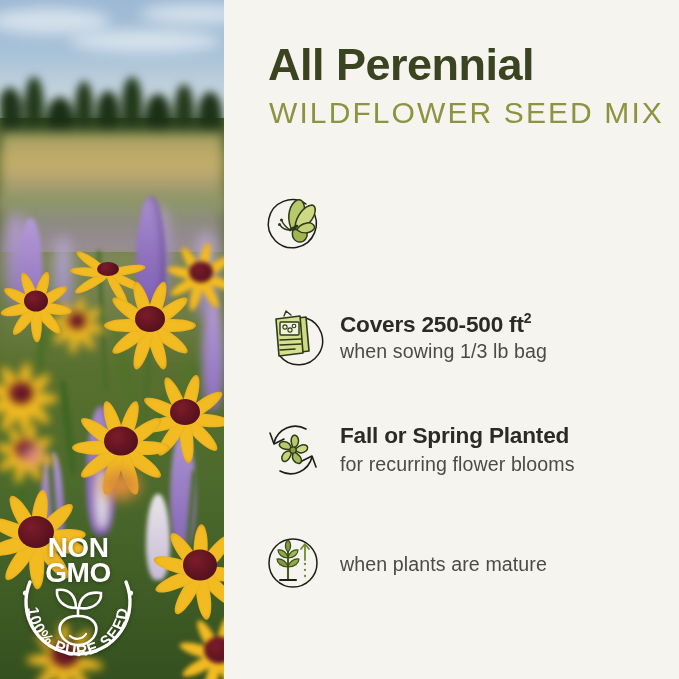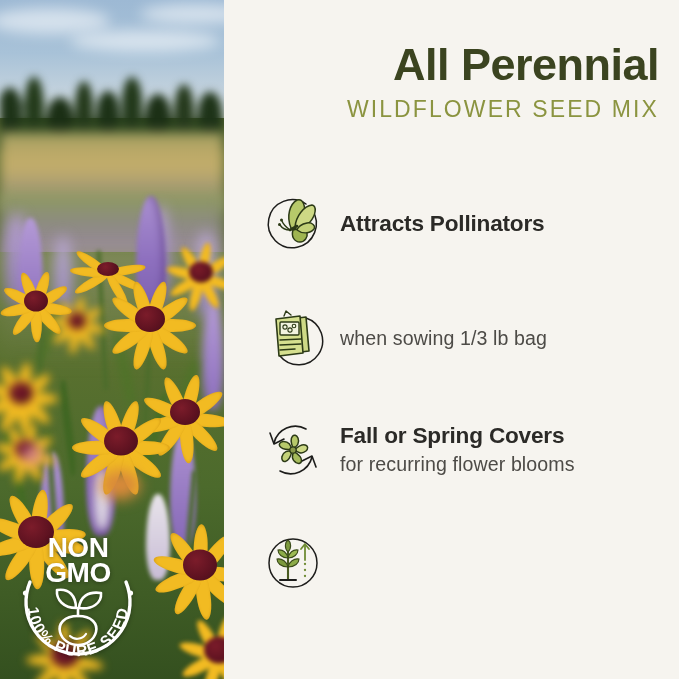--- a/index.html
+++ b/index.html
@@ -108,28 +108,28 @@
   }
   #badge svg{display:block;width:132px;height:143px;}
 
   
   #panel{
     position:relative;
     flex:1 1 auto;
     background:#f6f4ef;
     padding:0;
   }
-  #titlewrap{position:absolute;left:44px;top:42px;right:20px;text-align:right;}
+  #titlewrap{position:absolute;left:44px;top:42px;right:20px;}
   #title{
     font-size:45px;font-weight:700;letter-spacing:-0.5px;
     color:#3b4420;line-height:1.04;margin:0;
     white-space:nowrap;
   }
   #subtitle{
-    font-size:23px;font-weight:400;letter-spacing:2.1px;
+    font-size:30px;font-weight:400;letter-spacing:2.1px;
     color:#8b9440;margin:7px 0 0 1px;white-space:nowrap;
   }
 
   #features{position:absolute;left:38px;top:186px;right:14px;}
   .feature{
     display:flex;align-items:center;
     height:76px;margin-bottom:37px;
   }
   .feature:last-child{margin-bottom:0;}
   .ficon{
@@ -399,21 +399,20 @@
               <path d="M33 38 C 38 42, 46 42, 50 37 C 52 34, 48 30, 43 31 C 38 32, 34 35, 33 38 Z" fill="#c3d178" stroke="#2c3a16" stroke-width="1.4" stroke-linejoin="round"></path>
               <path d="M26 38 L 33 34" stroke="#2c3a16" stroke-width="2.6" stroke-linecap="round"></path>
               <path d="M26 38 C 22 35, 19 32, 18 29" fill="none" stroke="#2c3a16" stroke-width="1.4" stroke-linecap="round"></path>
               <path d="M26 38 C 21 38, 18 36, 16 33" fill="none" stroke="#2c3a16" stroke-width="1.4" stroke-linecap="round"></path>
               <circle cx="17.5" cy="28" r="1.5" fill="#2c3a16"></circle>
               <circle cx="15.5" cy="32.5" r="1.5" fill="#2c3a16"></circle>
             </g>
           </svg>
         </div>
         <div class="ftext">
-          <div class="fhead">Attracts Pollinators</div>
         </div>
       </div>
 
       <div class="feature">
         <div class="ficon">
           <svg viewBox="0 0 62 62" xmlns="http://www.w3.org/2000/svg">
             <path d="M44 12 A24 24 0 1 1 18 50" fill="none" stroke="#1d1d1b" stroke-width="1.5" stroke-linecap="round"></path>
             <g transform="translate(0,0)">
               <path d="M20 14 L 44 11 L 47 45 L 23 48 Z" fill="#cdd985" stroke="#2c3a16" stroke-width="1.6" stroke-linejoin="round"></path>
               <path d="M14 13 L 38 10 L 41 47 L 17 50 Z" fill="#d6e08f" stroke="#2c3a16" stroke-width="1.6" stroke-linejoin="round"></path>
@@ -422,20 +421,21 @@
               <circle cx="23" cy="21" r="2.1" fill="none" stroke="#2c3a16" stroke-width="1.1"></circle>
               <circle cx="28" cy="24" r="2.1" fill="none" stroke="#2c3a16" stroke-width="1.1"></circle>
               <circle cx="32" cy="20" r="1.8" fill="none" stroke="#2c3a16" stroke-width="1.1"></circle>
               <line x1="18" y1="34" x2="39" y2="33" stroke="#2c3a16" stroke-width="1.5" stroke-linecap="round"></line>
               <line x1="18" y1="39" x2="39" y2="38" stroke="#2c3a16" stroke-width="1.5" stroke-linecap="round"></line>
               <line x1="18" y1="44" x2="33" y2="43" stroke="#2c3a16" stroke-width="1.5" stroke-linecap="round"></line>
             </g>
           </svg>
         </div>
         <div class="ftext">
+          <div class="fhead"><span>Covers 250-500 ft</span><sup>2</sup></div>
           <div class="fsub">when sowing 1/3 lb bag</div>
         </div>
       </div>
 
       <div class="feature">
         <div class="ficon">
           <svg viewBox="0 0 62 62" xmlns="http://www.w3.org/2000/svg">
             <g fill="none" stroke="#1d1d1b" stroke-width="1.6" stroke-linecap="round" stroke-linejoin="round">
               <path d="M12 24 A22 22 0 0 1 44 10"></path>
               <path d="M50 38 A22 22 0 0 1 18 52"></path>
@@ -448,21 +448,21 @@
                 <path d="M0 -2 C -5 -14, 2 -18, 5 -12 C 7 -7, 4 -3, 0 -2 Z" fill="#cdd985" transform="rotate(72)"></path>
                 <path d="M0 -2 C -5 -14, 2 -18, 5 -12 C 7 -7, 4 -3, 0 -2 Z" fill="#a7bc5c" transform="rotate(144)"></path>
                 <path d="M0 -2 C -5 -14, 2 -18, 5 -12 C 7 -7, 4 -3, 0 -2 Z" fill="#c3d178" transform="rotate(216)"></path>
                 <path d="M0 -2 C -5 -14, 2 -18, 5 -12 C 7 -7, 4 -3, 0 -2 Z" fill="#b7c96a" transform="rotate(288)"></path>
               </g>
               <circle cx="0" cy="0" r="3.2" fill="#8a9a4a" stroke="#2c3a16" stroke-width="1.3"></circle>
             </g>
           </svg>
         </div>
         <div class="ftext">
-          <div class="fhead">Fall or Spring Covers</div>
+          <div class="fhead">Fall or Spring Planted</div>
           <div class="fsub">for recurring flower blooms</div>
         </div>
       </div>
 
       <div class="feature">
         <div class="ficon">
           <svg viewBox="0 0 62 62" xmlns="http://www.w3.org/2000/svg">
             <path d="M31 7 A24 24 0 1 0 31 55 A24 24 0 0 0 31 7 Z" fill="none" stroke="#1d1d1b" stroke-width="1.5"></path>
             <g>
               <line x1="26" y1="20" x2="26" y2="48" stroke="#4a5c22" stroke-width="2.1" stroke-linecap="round"></line>
@@ -476,18 +476,19 @@
                 <line x1="43" y1="44" x2="43" y2="44"></line>
                 <line x1="43" y1="38" x2="43" y2="38"></line>
                 <line x1="43" y1="32" x2="43" y2="32"></line>
               </g>
               <line x1="43" y1="28" x2="43" y2="13" stroke="#6f8c34" stroke-width="1.8" stroke-linecap="round"></line>
               <path d="M39 17 L 43 12 L 47 17" fill="none" stroke="#6f8c34" stroke-width="1.8" stroke-linecap="round" stroke-linejoin="round"></path>
             </g>
           </svg>
         </div>
         <div class="ftext">
+          <div class="fsub">when plants are mature</div>
         </div>
       </div>
 
     </div>
   </div>
 </div>
 
 </body></html>

